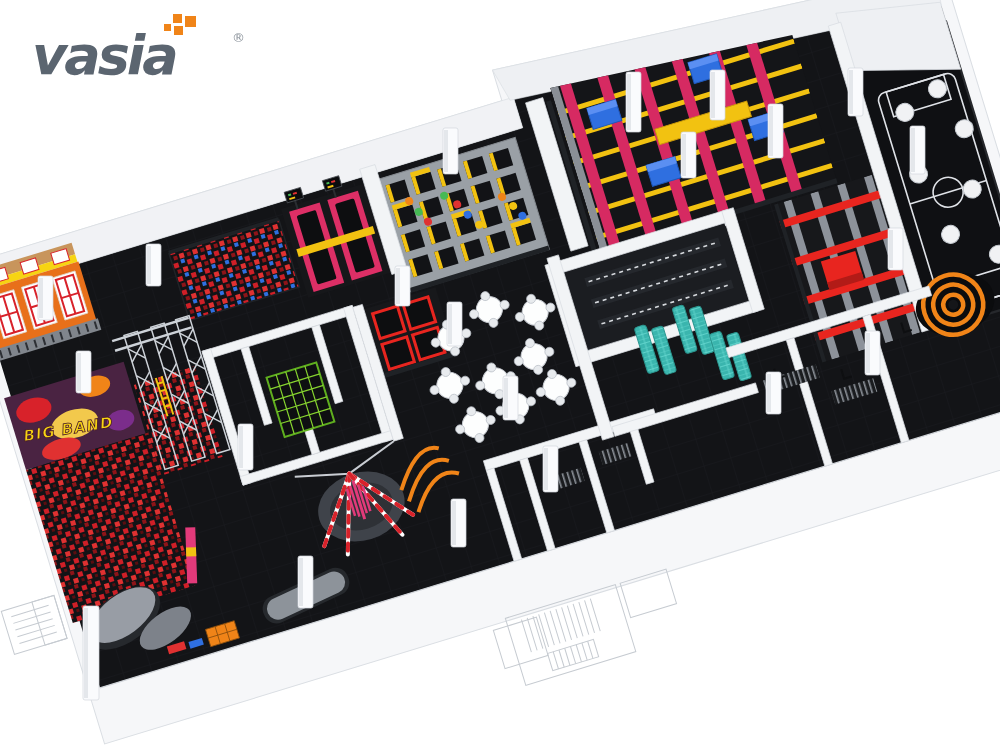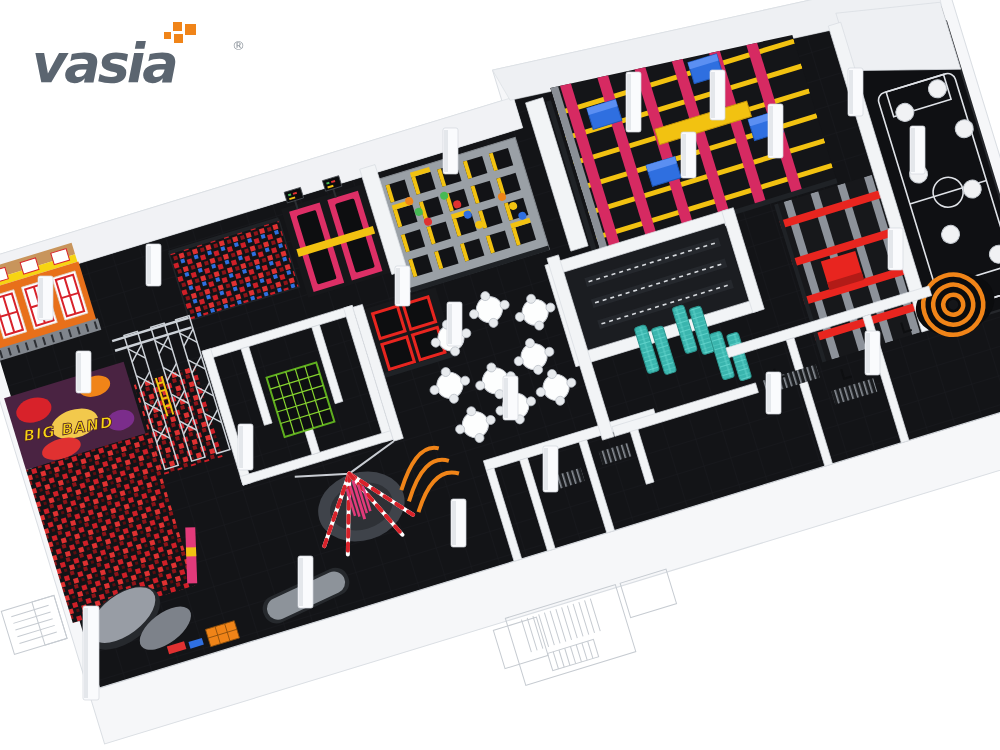--- a/index.html
+++ b/index.html
@@ -1,18 +1,18 @@
 <!DOCTYPE html>
 <html><head>
 <meta charset="utf-8">
 <style>
   html,body{margin:0;padding:0;background:#ffffff;}
   .stage{position:relative;width:1000px;height:750px;background:#ffffff;overflow:hidden;
          font-family:"Liberation Sans",sans-serif;}
-  .logo{position:absolute;left:26px;top:14px;z-index:10;text-decoration:underline;}
+  .logo{position:absolute;left:26px;top:6px;z-index:10;text-decoration:underline;}
   .logo text.brand{font-family:"DejaVu Sans",sans-serif;font-weight:bold;font-style:italic;
          font-size:54px;fill:#5b6570;letter-spacing:-3px;}
   .logo text.reg{font-family:"DejaVu Sans",sans-serif;font-size:13px;fill:#8a929a;}
   .graffiti-text{font-family:"DejaVu Sans",sans-serif;font-weight:bold;font-style:italic;
          font-size:15px;fill:#f7d413;stroke:#40122a;stroke-width:0.8px;letter-spacing:1px;}
   svg{display:block;}
 </style>
 </head>
 <body>
 

